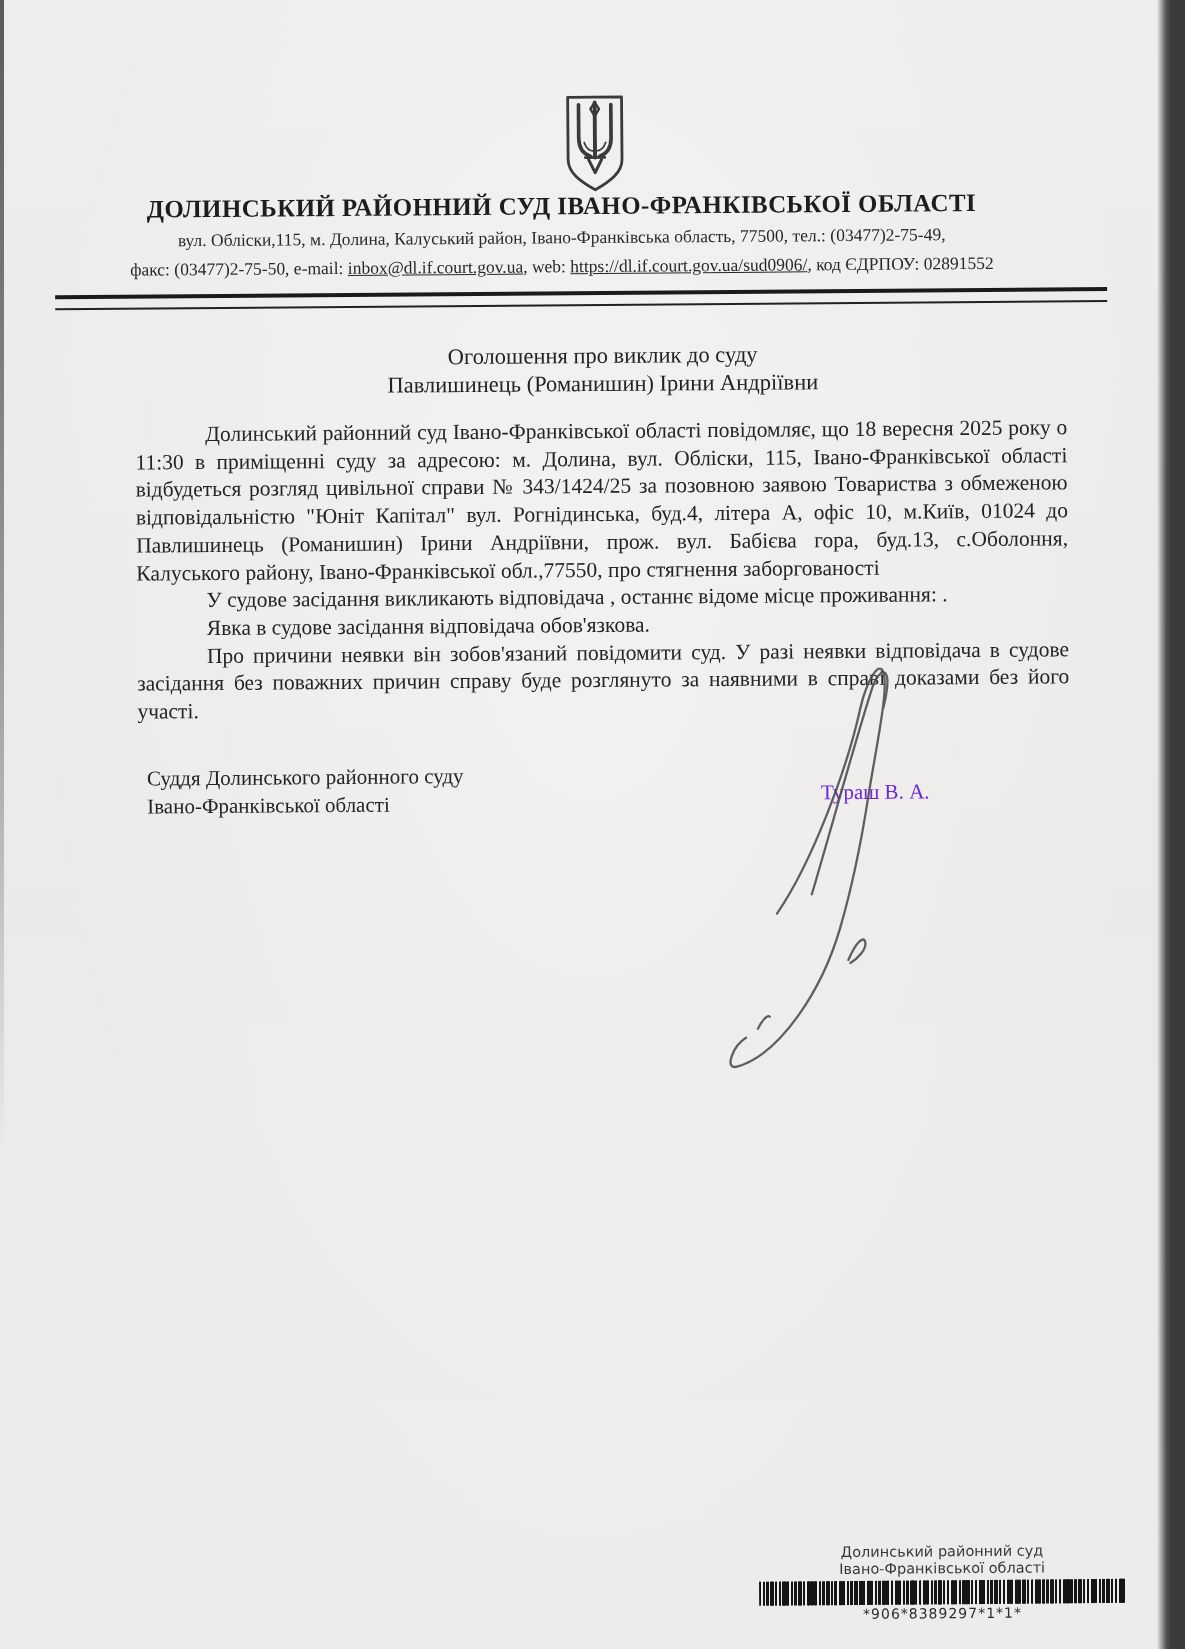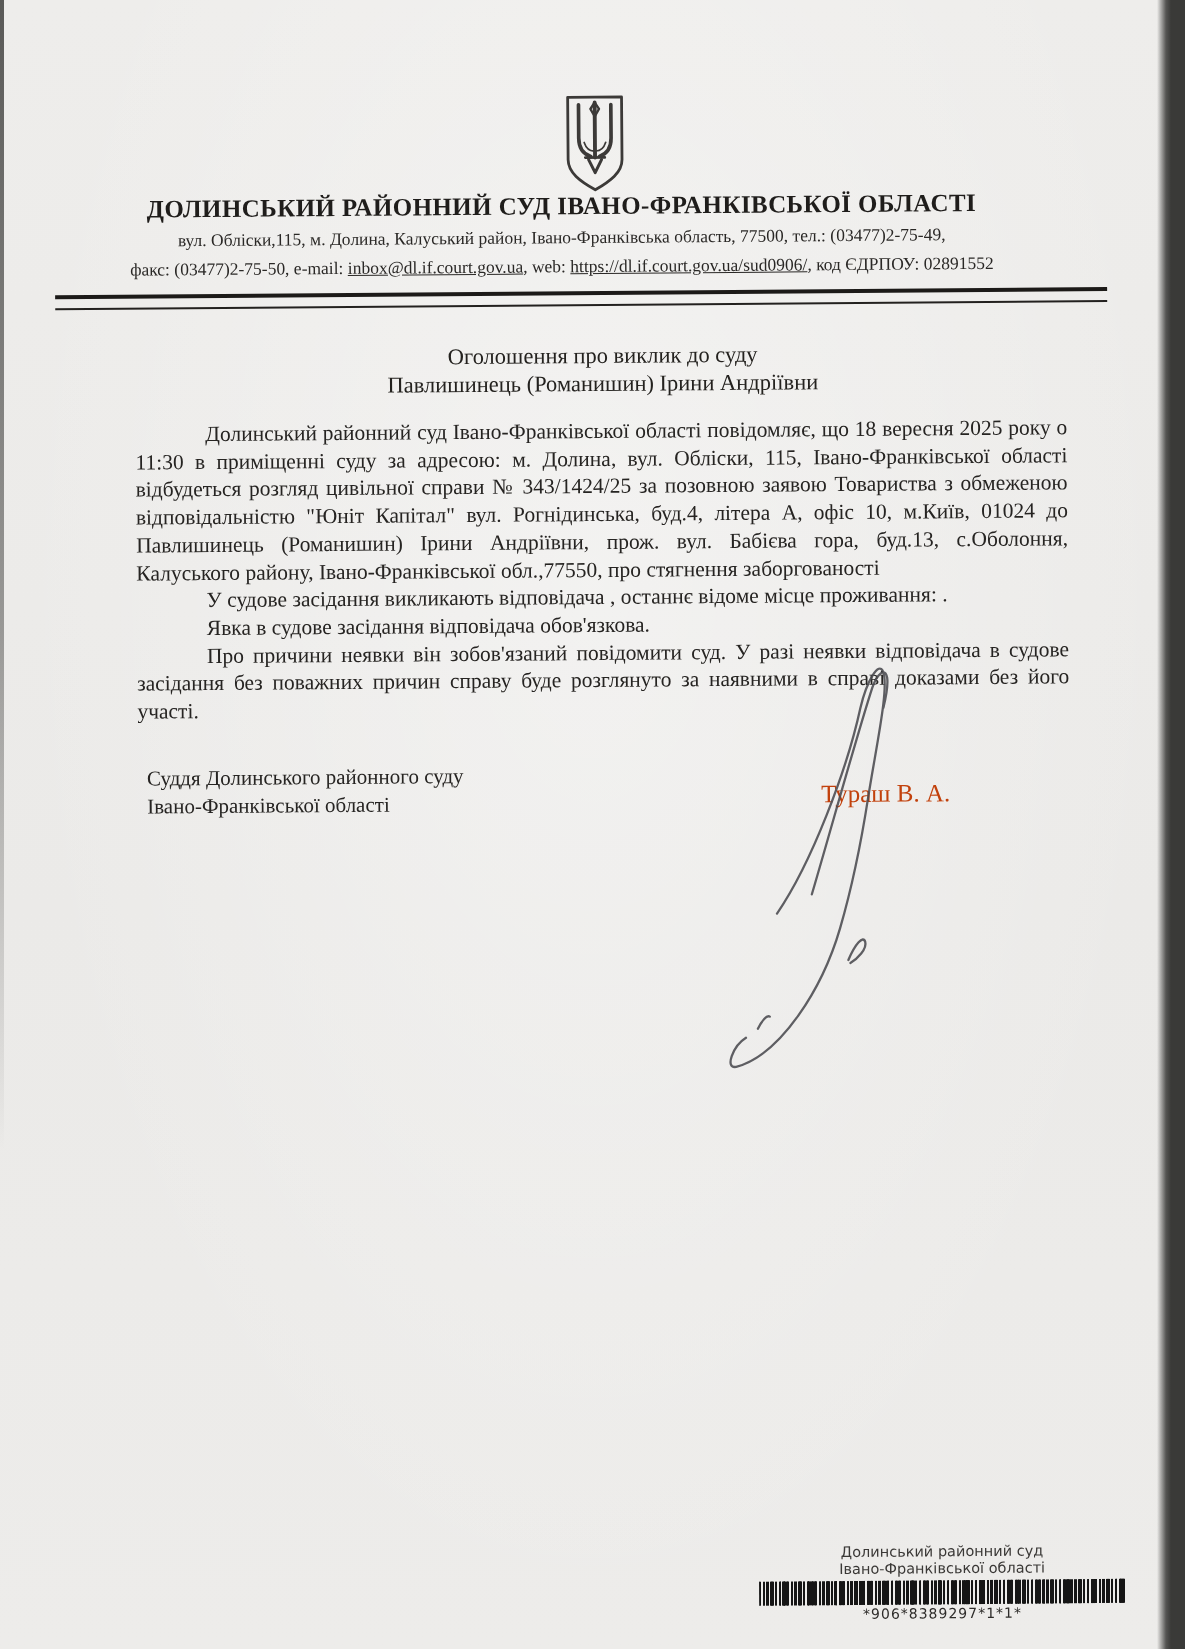--- a/index.html
+++ b/index.html
@@ -65,21 +65,21 @@
     font-size:21.5px;line-height:27.7px;text-align:justify;color:#262422;
   }
   .bodytext p{margin:0;text-indent:70px;}
   
   .sig-role{
     position:absolute;left:146px;top:762px;width:520px;
     font-size:21px;line-height:27.5px;color:#262422;
   }
   .judge-name{
     position:absolute;left:820px;top:782px;
-    font-size:25px;color:#c2410c;white-space:nowrap;
+    font-size:21px;color:#6d28d9;white-space:nowrap;
   }
   .signature-svg{
     position:absolute;left:660px;top:650px;width:260px;height:440px;
   }
   
   .footer{
     position:absolute;left:700px;top:1546px;width:470px;text-align:center;
     font-family:"DejaVu Sans","Liberation Sans",sans-serif;color:#3a3836;
   }
   .footer .f-line{font-size:14.5px;line-height:17px;}

